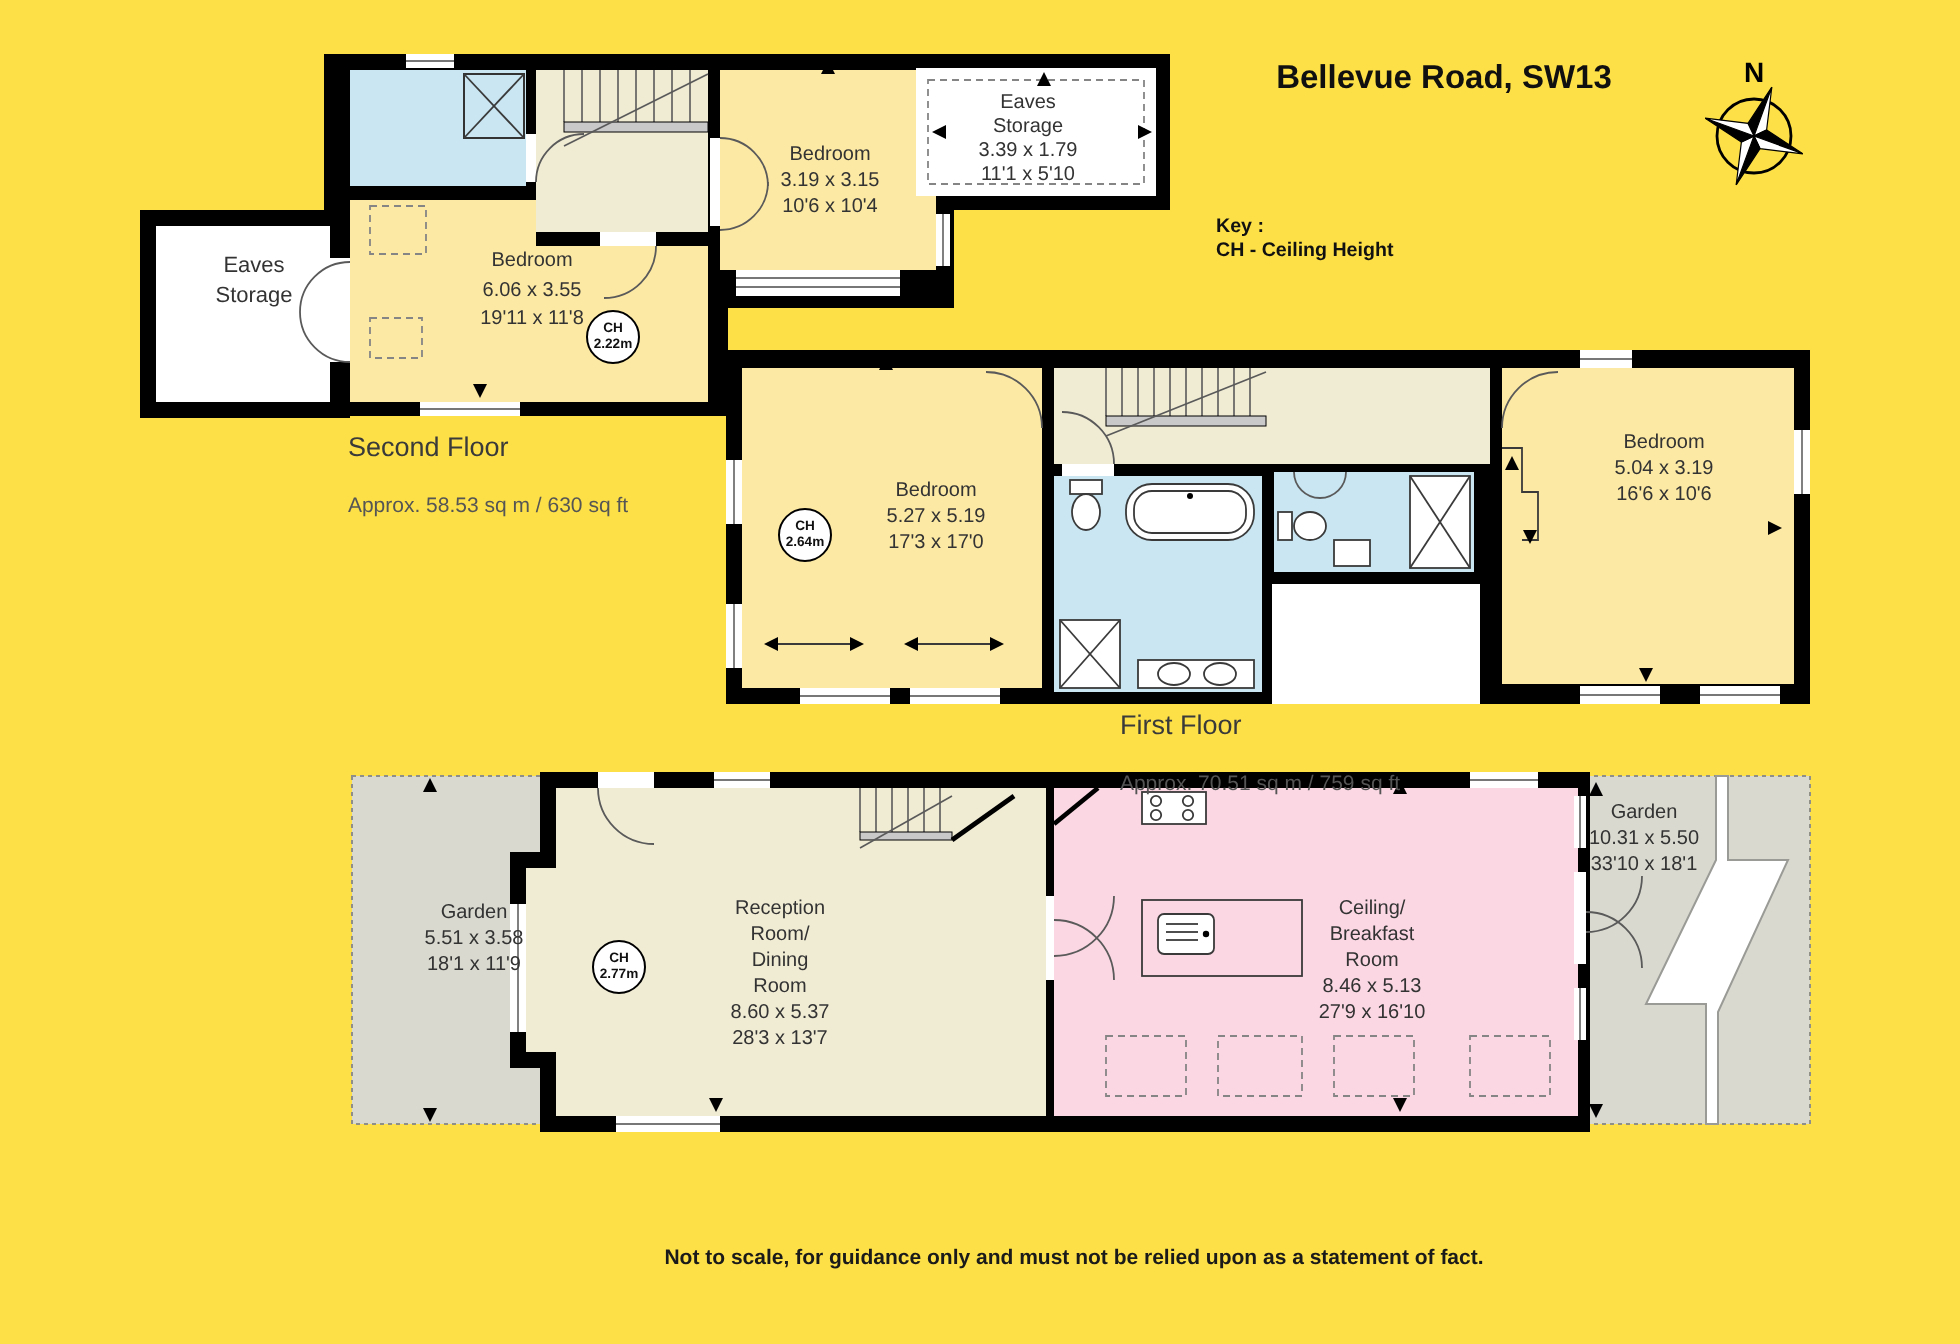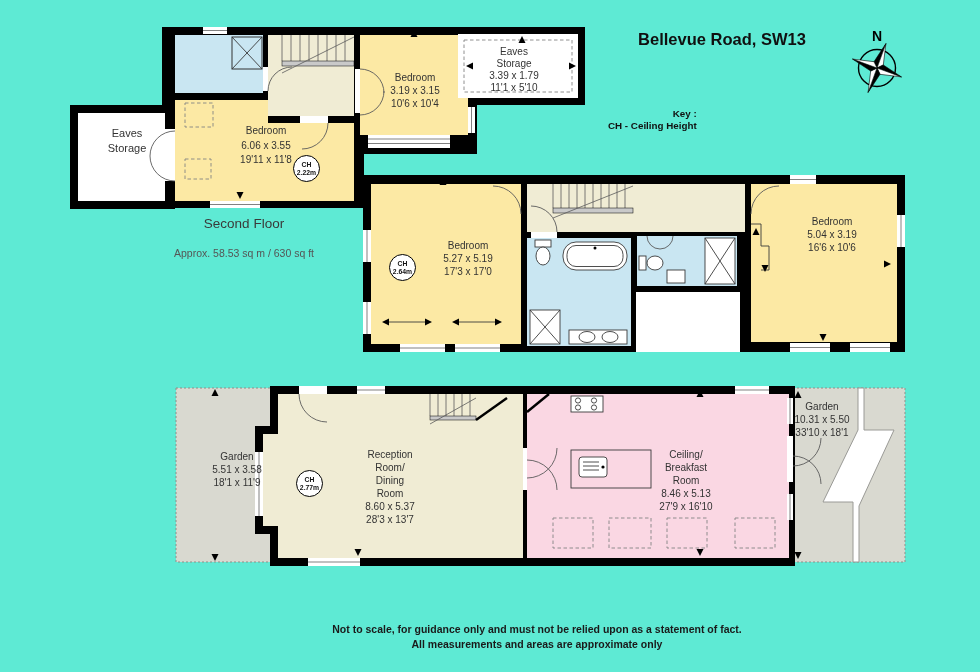--- a/index.html
+++ b/index.html
@@ -1,16 +1,16 @@
 <!DOCTYPE html>
 <html style="--wall: #000000; --bedroom: #FCE9A4; --bathroom: #C9E6F2; --landing: #F0ECD4; --kitchen: #FAD7E3; --garden: #D9D9D0; --stair_tread: #C9C9C9;"><head>
 <meta charset="utf-8">
 <style>
   html,body{margin:0;padding:0;background:#fff;}
-  .canvas{position:relative;width:980px;height:672px;background:#5eead4;overflow:hidden;
+  .canvas{position:relative;width:980px;height:672px;background:#fde047;overflow:hidden;
           font-family:"Liberation Sans","DejaVu Sans",sans-serif;}
   svg{position:absolute;}
   .wall{fill:var(--wall,#000);}
   .yellow{fill:var(--bedroom,#FCE9A4);}
   .blue{fill:var(--bathroom,#C9E6F2);}
   .beige{fill:var(--landing,#F0ECD4);}
   .pink{fill:var(--kitchen,#FAD7E3);}
   .garden{fill:var(--garden,#D9D9D0);stroke:#8f8f88;stroke-width:1;stroke-dasharray:2 2;}
   .whitebox{fill:#fff;}
   .dash{fill:none;stroke:#858585;stroke-width:0.9;stroke-dasharray:3.5 2.5;}
@@ -27,32 +27,32 @@
               font-size:10px;line-height:13px;color:#333;white-space:nowrap;}
   .room-label span{display:block;}
   .room-label.lh145{line-height:14.5px;}
   .room-label.lh12{line-height:12px;}
   .eaves-label{position:absolute;transform:translateX(-50%);text-align:center;
                font-size:11px;line-height:15px;color:#333;}
   .eaves-label span{display:block;}
   .ch-badge{position:absolute;width:27px;height:27px;border:1.3px solid #000;border-radius:50%;
             background:#fff;display:flex;flex-direction:column;align-items:center;justify-content:center;
             font-size:6.8px;font-weight:bold;color:#111;line-height:8px;box-sizing:border-box;}
-  .floor-label{position:absolute;transform:translateX(-50%);text-align:center;}
+  .floor-label{position:absolute;transform:translateX(-50%);text-align:left;}
   .floor-title{font-size:13.5px;color:#3a3a3a;}
   .floor-area{font-size:10.5px;color:#555;margin-top:16px;}
   .prop-title{position:absolute;left:722px;top:30px;transform:translateX(-50%);
               font-size:16.5px;font-weight:bold;color:#101010;white-space:nowrap;}
   .prop-area{position:absolute;left:722px;top:53px;transform:translateX(-50%);text-align:center;
              font-size:10.3px;line-height:11.6px;color:#1c1c1c;white-space:nowrap;}
   .prop-area span{display:block;}
   .key-block{position:absolute;left:608px;top:108px;font-size:9.8px;font-weight:bold;
-             color:#111;line-height:11.5px;text-align:right;}
+             color:#111;line-height:11.5px;}
   .key-block span{display:block;}
-  .footer{position:absolute;left:537px;top:622px;transform:translateX(-50%);text-align:center;
+  .footer{position:absolute;left:537px;top:622px;transform:translateX(-50%);text-align:left;
           font-size:10.5px;font-weight:bold;color:#1a1a1a;line-height:14.5px;white-space:nowrap;}
   .footer span{display:block;}
   .compass-n{font:bold 14px "Liberation Sans",sans-serif;}
 </style>
 </head>
 <body>
 
 <div class="canvas">
 
   <svg style="left:70px;top:27px" width="520" height="182" viewBox="0 0 520 182">
@@ -383,19 +383,22 @@
   <div class="room-label" style="left:822px;top:400px">
     <span>Garden</span>
     <span>10.31 x 5.50</span>
     <span>33'10 x 18'1</span>
   </div>
 
   <div class="floor-label" style="left:244px;top:216px">
     <div class="floor-title">Second Floor</div>
     <div class="floor-area">Approx. 58.53 sq m / 630 sq ft</div>
   </div>
+  <div class="floor-label" style="left:630px;top:355px">
+    <div class="floor-title">First Floor</div>
+    <div class="floor-area">Approx. 70.51 sq m / 759 sq ft</div>
+  </div>
 
   <div class="footer">
     <span>Not to scale, for guidance only and must not be relied upon as a statement of fact.</span>
-    <span>All measurements and areas are approximate only</span>
   </div>
 
 </div>
 
 </body></html>

